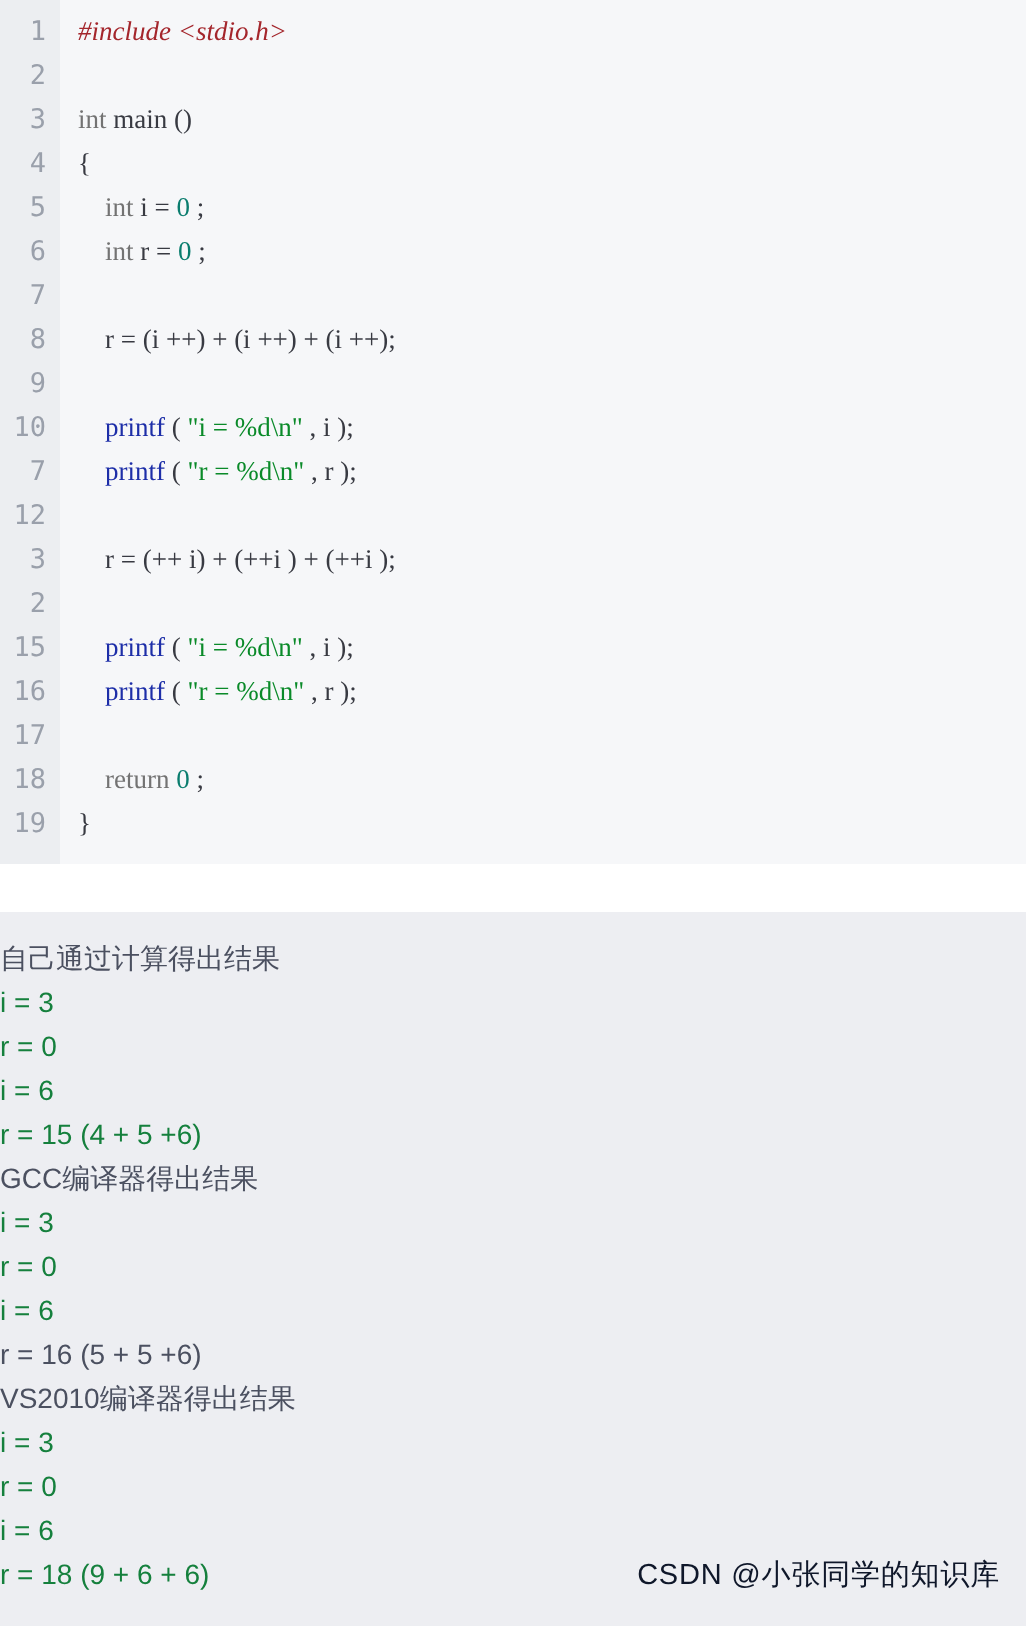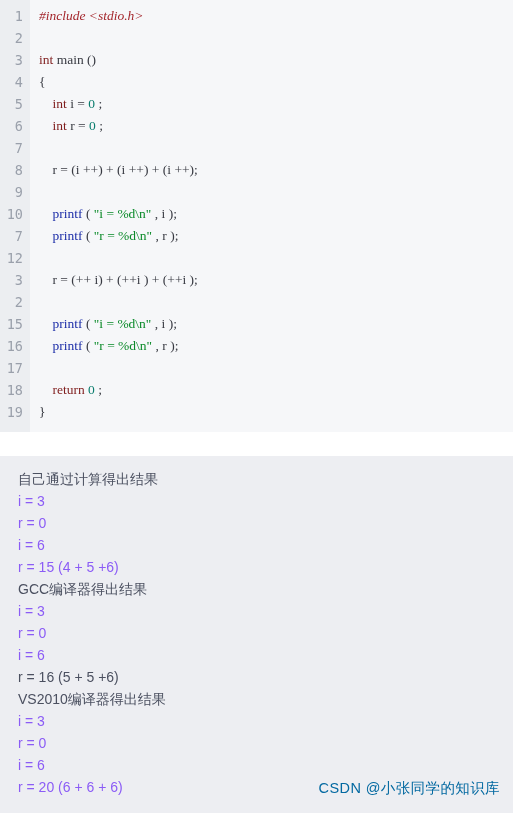--- a/index.html
+++ b/index.html
@@ -58,21 +58,21 @@
     user-select: none;
   }
   .cl {
     padding-left: 9px;
     font-family: Liberation Serif, serif;
     font-size: 13.5px;
     line-height: 22px;
     color: #383a42;
     white-space: pre;
   }
-  .k   { color: #7f1d1d; }            
+  .k   { color: #737373; }            
   .fn  { color: #1d2ea8; }            
   .num { color: #0a7d6e; }            
   .str { color: #0a8a29; }            
   .pre { color: #a4262c; font-style: italic; }  
 
   
   #gap-separator {
     position: absolute;
     left: 0;
     top: 432px;
@@ -83,42 +83,42 @@
 
   
   #output-panel {
     position: absolute;
     left: 0;
     top: 456px;
     width: 513px;
     height: 357px;
     background: #edeef2;
     box-sizing: border-box;
-    padding: 12px 0 0 18px;
+    padding: 12px 0 0 0;
     overflow: hidden;
   }
   .out-line {
     font-family: "Liberation Sans", sans-serif;
     font-size: 14px;
     line-height: 22px;
     height: 22px;
-    color: #8b5cf6;
+    color: #15803d;
     white-space: pre;
   }
   .out-line.heading { color: #4b5060; }
 
   
   #watermark {
     position: absolute;
     right: 13px;
     bottom: 16px;
     font-family: "Liberation Sans", sans-serif;
     font-size: 14.5px;
     line-height: 18px;
-    color: #0369a1;
+    color: #0f172a;
     letter-spacing: 0.4px;
     white-space: pre;
     -webkit-user-select: none;
     user-select: none;
   }
 </style>
 </head>
 <body>
 
 <div id="code-block">
@@ -214,16 +214,16 @@
       <div class="out-line">r = 15 (4 + 5 +6)</div>
       <div class="out-line heading">GCC编译器得出结果</div>
       <div class="out-line">i = 3</div>
       <div class="out-line">r = 0</div>
       <div class="out-line">i = 6</div>
       <div class="out-line heading">r = 16 (5 + 5 +6)</div>
       <div class="out-line heading">VS2010编译器得出结果</div>
       <div class="out-line">i = 3</div>
       <div class="out-line">r = 0</div>
       <div class="out-line">i = 6</div>
-      <div class="out-line">r = 20 (6 + 6 + 6)</div>
+      <div class="out-line">r = 18 (9 + 6 + 6)</div>
     </div>
   <div id="watermark">CSDN @小张同学的知识库</div>
 </div>
 
 </body></html>

